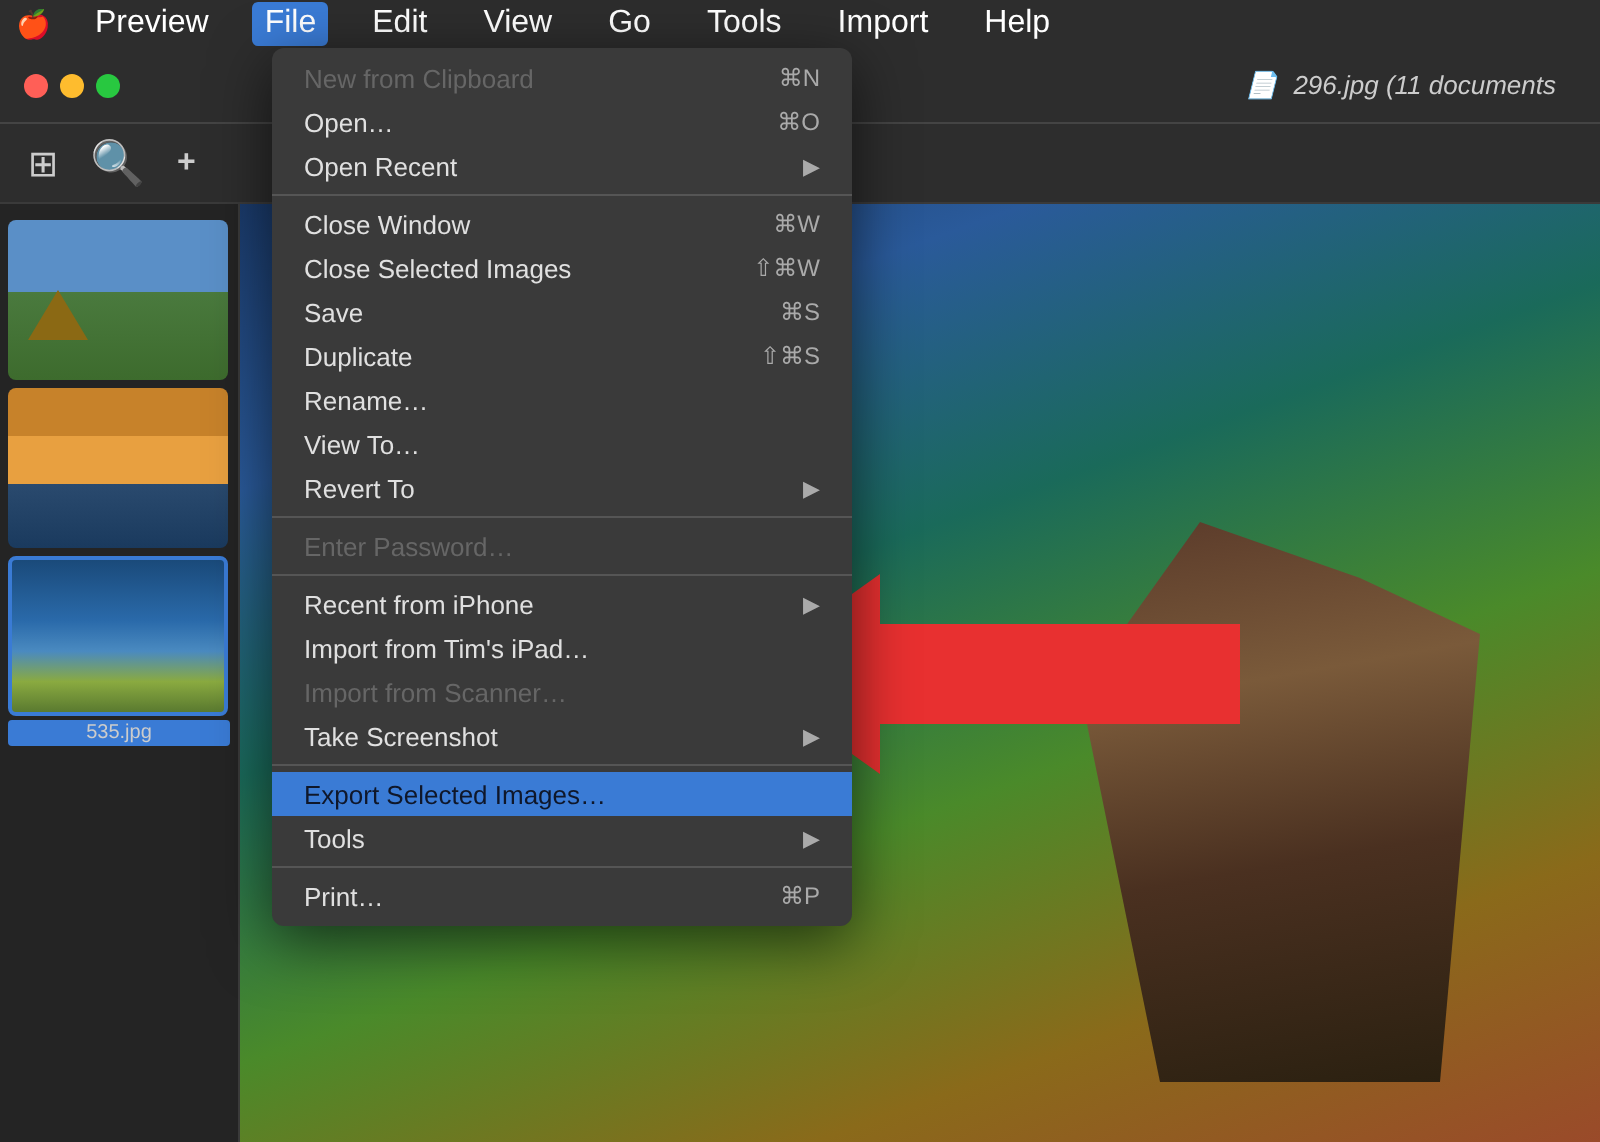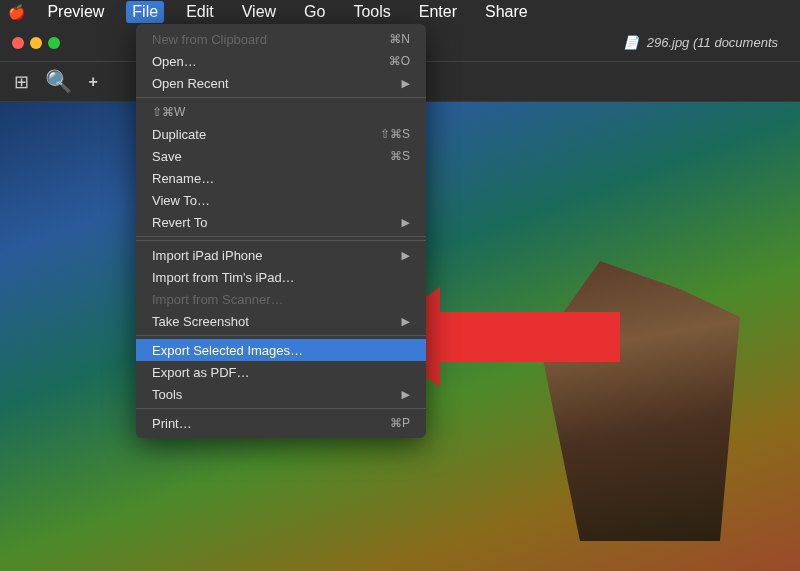--- a/index.html
+++ b/index.html
@@ -243,21 +243,21 @@
       align-items: center;
       justify-content: space-between;
       padding: 3px 16px;
       cursor: pointer;
       font-size: 13px;
       color: #e0e0e0;
       min-height: 22px;
     }
     .menu-item:hover, .menu-item.highlighted {
       background: #3a7bd5;
-      color: #fef9c3;
+      color: #0f172a;
     }
     .menu-item.disabled {
       color: #666;
       cursor: default;
     }
     .menu-separator {
       height: 1px;
       background: #555;
       margin: 3px 0;
     }
@@ -277,22 +277,22 @@
 <body>
 
 <div class="menubar">
   <span class="menubar-apple">🍎</span>
   <span class="menubar-item">Preview</span>
   <span class="menubar-item active">File</span>
   <span class="menubar-item">Edit</span>
   <span class="menubar-item">View</span>
   <span class="menubar-item">Go</span>
   <span class="menubar-item">Tools</span>
-  <span class="menubar-item">Enter</span>
-  <span class="menubar-item">Share</span>
+  <span class="menubar-item">Import</span>
+  <span class="menubar-item">Help</span>
 </div>
 
 <div class="window">
 
   <div class="titlebar">
     <div class="traffic-lights">
       <div class="traffic-light tl-close"></div>
       <div class="traffic-light tl-min"></div>
       <div class="traffic-light tl-max"></div>
     </div>
@@ -309,20 +309,28 @@
     <button class="toolbar-btn">
       <span style="font-size:22px;">🔍</span>
     </button>
     <button class="toolbar-btn">
       <span style="font-size:16px; font-weight:bold;">+</span>
     </button>
   </div>
 
   <div class="content">
 
+    <div class="sidebar">
+      <div class="sidebar-thumb thumb-landscape1"></div>
+      <div class="sidebar-thumb thumb-landscape2"></div>
+      <div style="position:relative;">
+        <div class="sidebar-thumb thumb-active sidebar-selected"></div>
+        <div class="sidebar-thumb-label">535.jpg</div>
+      </div>
+    </div>
 
     <div class="main-image">
       <div class="main-image-bg">
         <div class="rock-formation"></div>
 
         <div class="red-arrow">
           <div class="arrow-head"></div>
           <div class="arrow-body"></div>
         </div>
       </div>
@@ -342,53 +350,61 @@
       <span>Open…</span>
       <span class="menu-shortcut">⌘O</span>
     </div>
 
     <div class="menu-item">
       <span>Open Recent</span>
       <span class="menu-arrow">▶</span>
     </div>
     <div class="menu-separator"></div>
 
-
-    <div class="menu-item">
+    <div class="menu-item">
+      <span>Close Window</span>
+      <span class="menu-shortcut">⌘W</span>
+    </div>
+
+    <div class="menu-item">
+      <span>Close Selected Images</span>
       <span class="menu-shortcut">⇧⌘W</span>
+    </div>
+
+    <div class="menu-item">
+      <span>Save</span>
+      <span class="menu-shortcut">⌘S</span>
     </div>
 
     <div class="menu-item">
       <span>Duplicate</span>
       <span class="menu-shortcut">⇧⌘S</span>
     </div>
 
     <div class="menu-item">
-      <span>Save</span>
-      <span class="menu-shortcut">⌘S</span>
-    </div>
-
-    <div class="menu-item">
       <span>Rename…</span>
     </div>
 
     <div class="menu-item">
       <span>View To…</span>
     </div>
 
     <div class="menu-item">
       <span>Revert To</span>
       <span class="menu-arrow">▶</span>
     </div>
     <div class="menu-separator"></div>
 
+    <div class="menu-item disabled">
+      <span>Enter Password…</span>
+    </div>
     <div class="menu-separator"></div>
 
     <div class="menu-item">
-      <span>Import iPad iPhone</span>
+      <span>Recent from iPhone</span>
       <span class="menu-arrow">▶</span>
     </div>
 
     <div class="menu-item">
       <span>Import from Tim's iPad…</span>
     </div>
 
     <div class="menu-item disabled">
       <span>Import from Scanner…</span>
     </div>
@@ -396,23 +412,20 @@
     <div class="menu-item">
       <span>Take Screenshot</span>
       <span class="menu-arrow">▶</span>
     </div>
     <div class="menu-separator"></div>
 
     <div class="menu-item highlighted">
       <span>Export Selected Images…</span>
     </div>
 
-    <div class="menu-item">
-      <span>Export as PDF…</span>
-    </div>
 
     <div class="menu-item">
       <span>Tools</span>
       <span class="menu-arrow">▶</span>
     </div>
     <div class="menu-separator"></div>
 
     <div class="menu-item">
       <span>Print…</span>
       <span class="menu-shortcut">⌘P</span>

